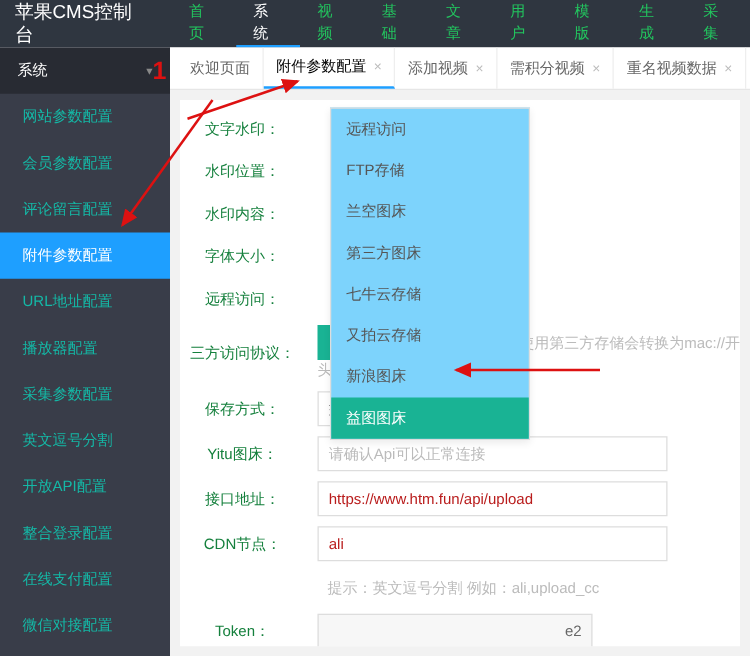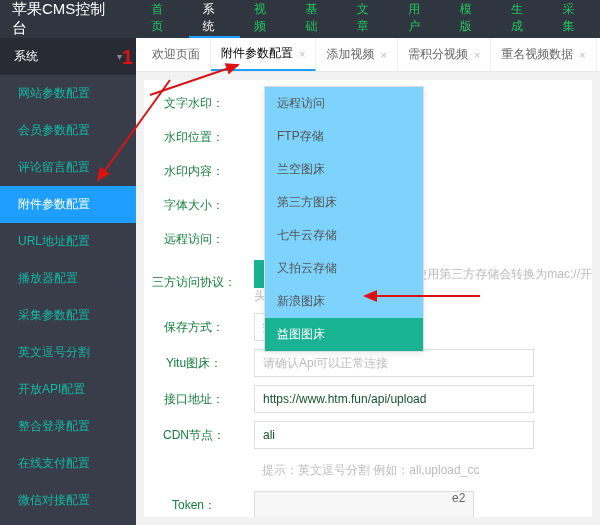--- a/index.html
+++ b/index.html
@@ -20,21 +20,21 @@
 .tab{padding:0 10px;display:flex;align-items:center;gap:6px;border-right:1px solid #eee;color:#666;cursor:pointer}
 .tab.active{color:#000}
 .tab.active::after{content:"";position:absolute}
 .tab-active-underline{border-bottom:2px solid #1e9fff}
 .tab .x{color:#bbb;font-size:11px}
 .panel{background:#fff;margin:8px;flex:1;overflow:hidden;position:relative}
 .form{padding:6px 0}
 .row{display:flex;align-items:center;min-height:34px;padding:4px 0}
 .lab{width:110px;text-align:center;padding-right:10px;color:#15803d}
 .val{flex:1;position:relative}
-input.txt{height:28px;border:1px solid #ddd;padding:0 8px;width:280px;color:#14532d}
+input.txt{height:28px;border:1px solid #ddd;padding:0 8px;width:280px;color:#b91c1c}
 input.txt::placeholder{color:#bbb}
 .hint{color:#bbb;margin-left:8px}
 .dropdown{position:absolute;left:120px;top:6px;width:160px;background:#7dd3fc;border:1px solid #ddd;z-index:10;box-shadow:0 2px 6px rgba(0,0,0,.08)}
 .dd-item{padding:8px 12px;cursor:pointer;color:#555}
 .dd-item.sel{background:#19b394;color:#fff}
 .green-cell{background:#19b394;color:#fff;display:inline-block;padding:6px 14px;min-width:150px;height:28px;line-height:16px}
 .selbox{display:inline-flex;align-items:center;border:1px solid #ddd;height:28px;padding:0 8px;min-width:150px;justify-content:space-between;color:#555}
 .selbox .chev{color:#aaa;font-size:10px}
 .annot{position:absolute;pointer-events:none}
 .num1{position:absolute;color:#d11;font-size:20px;font-weight:bold;left:122px;top:46px;pointer-events:none;z-index:30}
@@ -170,21 +170,21 @@
           <div class="val"><input class="txt" value="ali" style=""></div>
         </div>
 
         <div class="row">
           <div class="lab"></div>
           <div class="val"><span class="hint">提示：英文逗号分割 例如：ali,upload_cc</span></div>
         </div>
 
         <div class="row">
           <div class="lab">Token：</div>
-          <div class="val" style="display:flex;align-items:flex-start">
+          <div class="val" style="display:flex;align-items:center">
             <input class="txt" style="background: rgb(247, 247, 247); color: rgb(247, 247, 247); width: 220px;">
             <span style="margin-left:-22px;color:#666">e2</span>
           </div>
         </div>
       </div>
     </div>
   </div>
 </div>
 
 <div class="num1">1</div>

